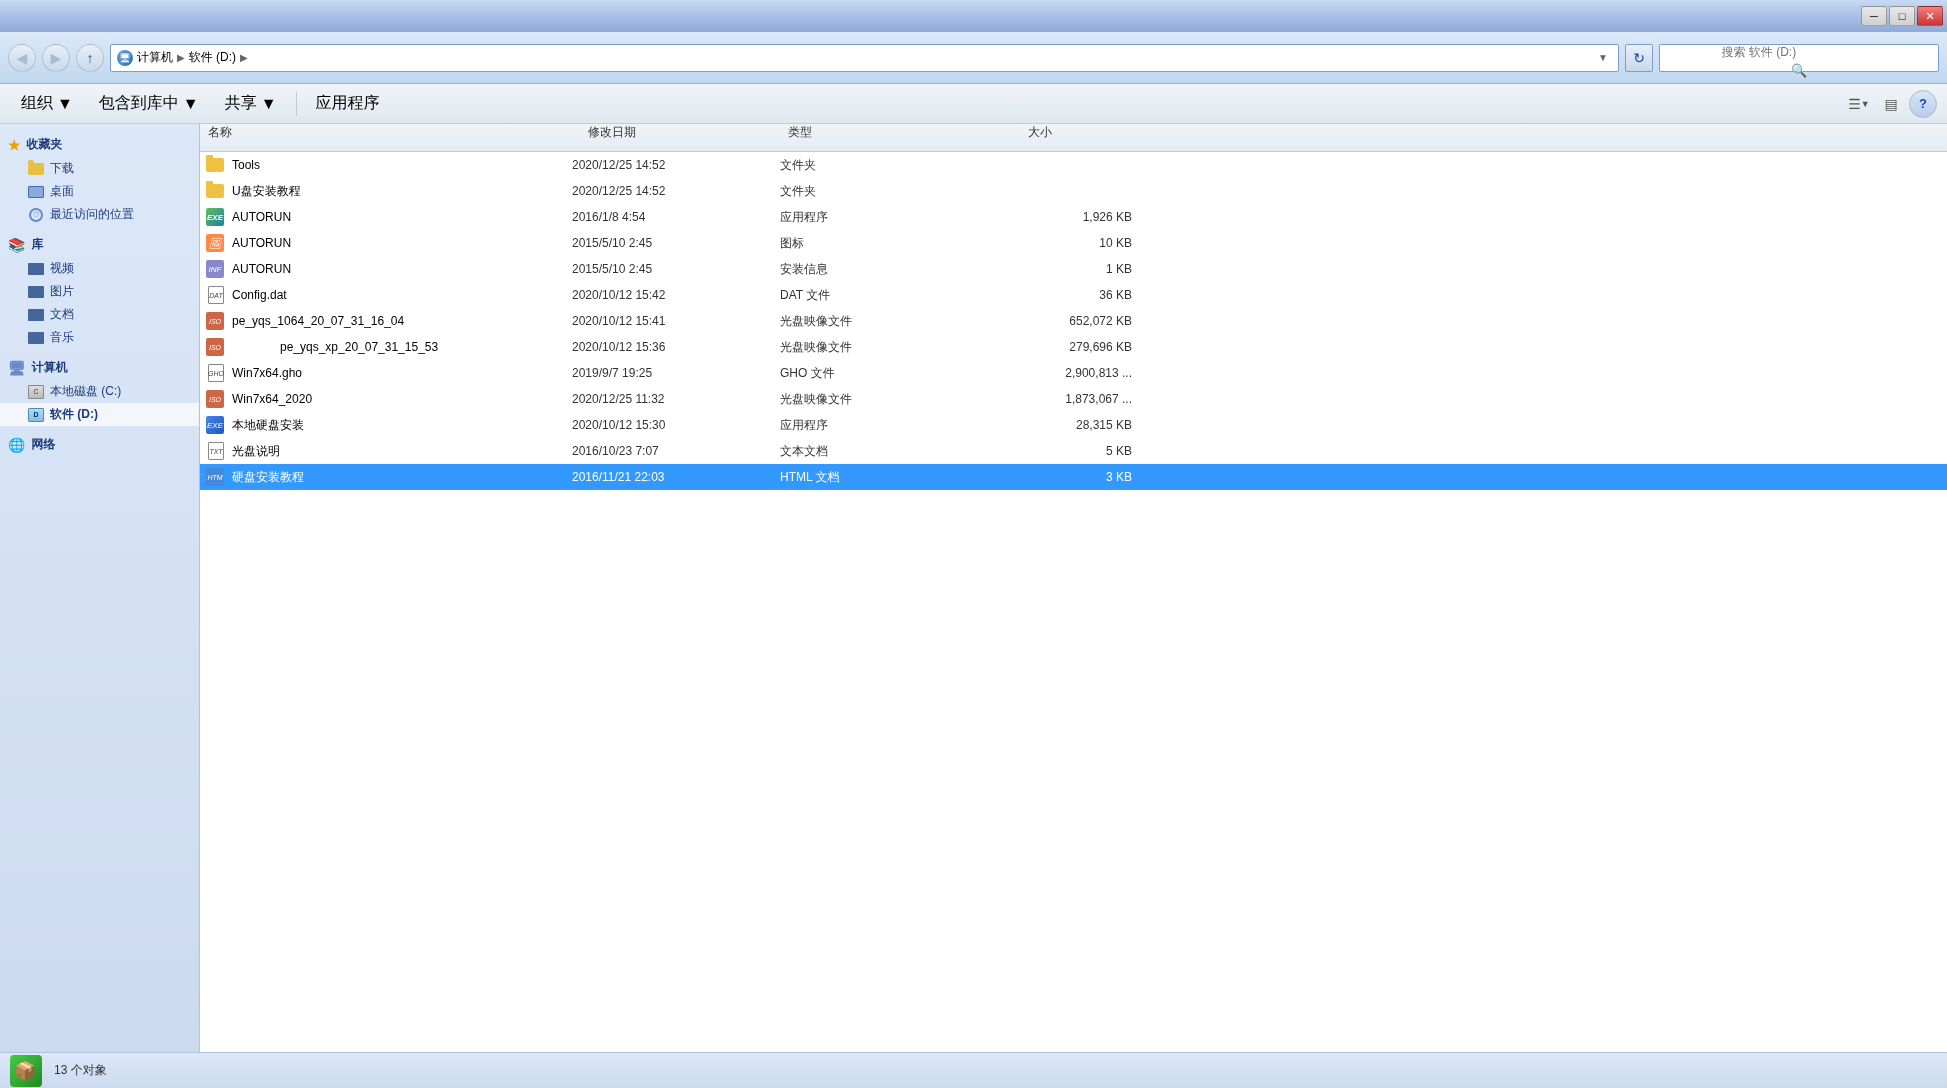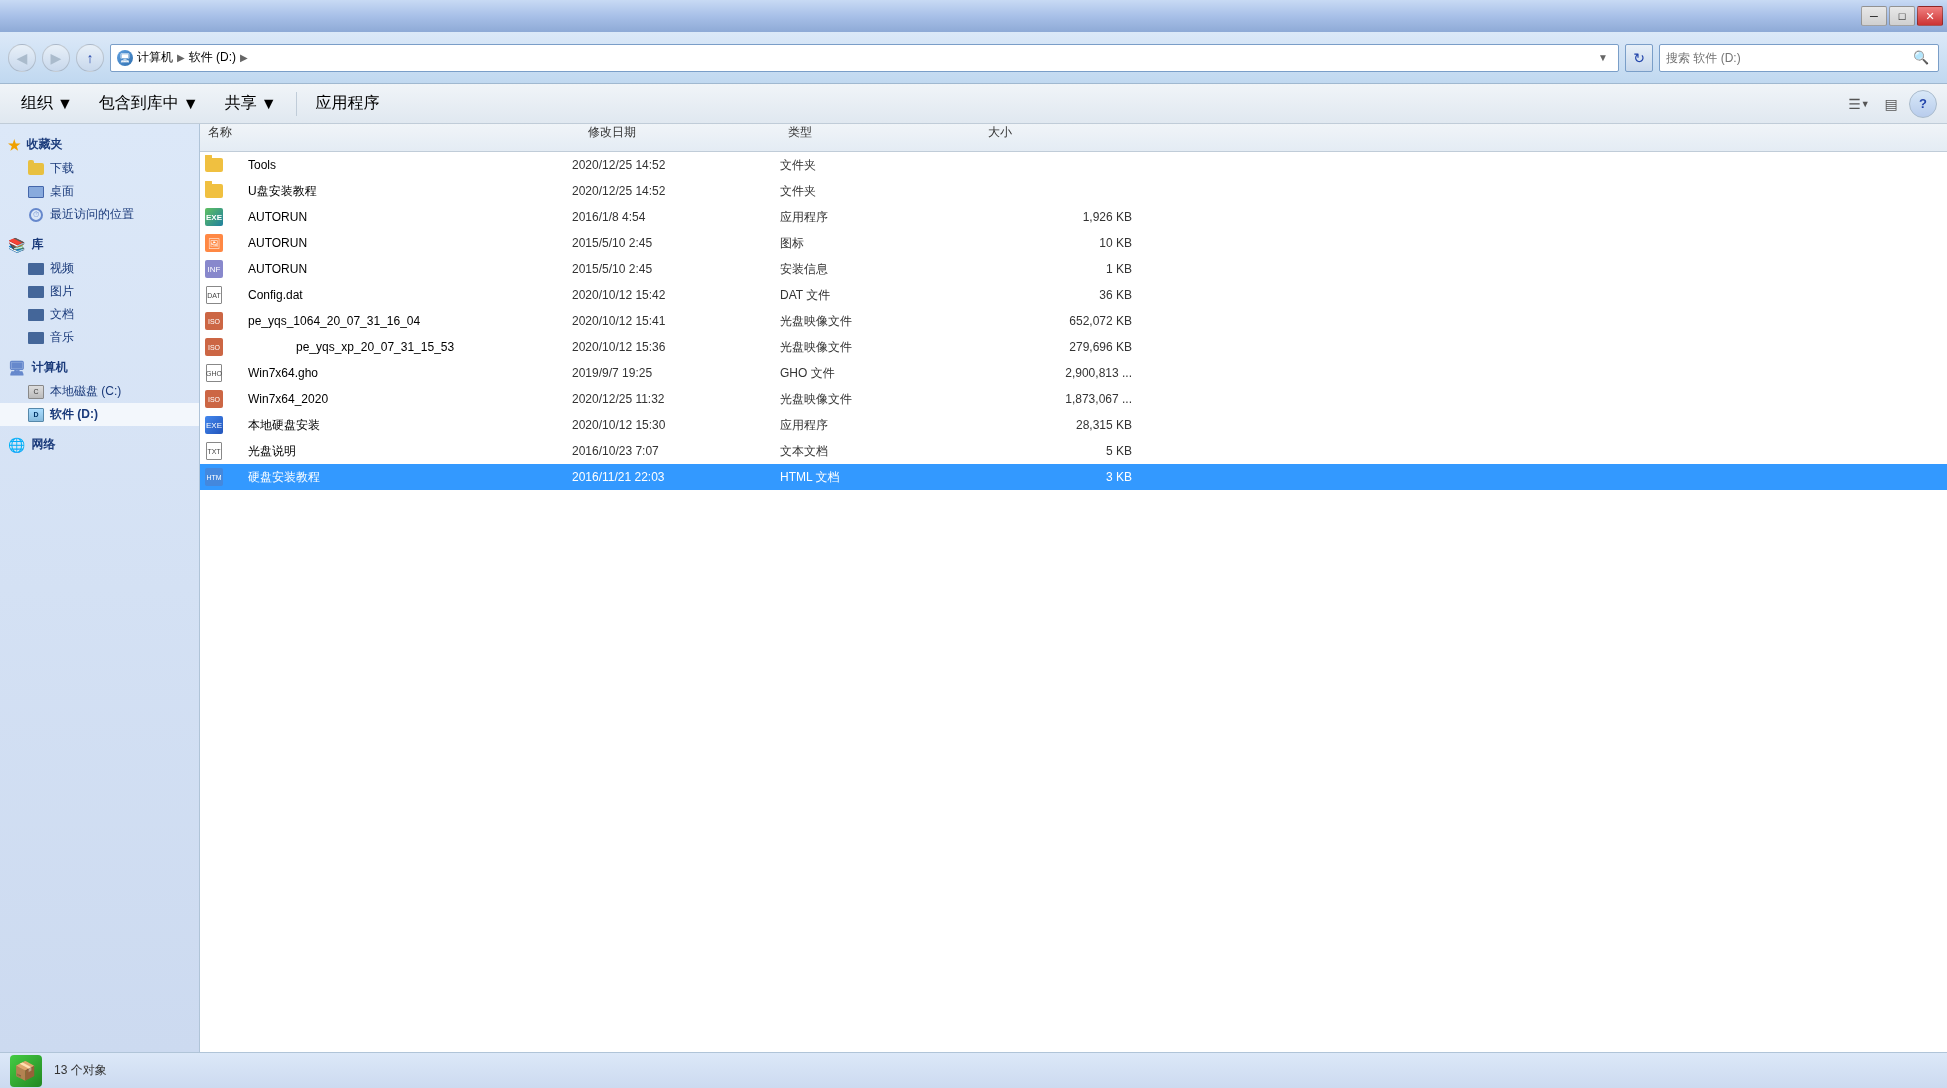--- a/index.html
+++ b/index.html
@@ -124,20 +124,21 @@
     .search-bar {
       width: 280px;
       height: 28px;
       border: 1px solid #7a9ec8;
       border-radius: 2px;
       display: flex;
       align-items: center;
       background: #fff;
       padding: 0 6px;
       gap: 4px;
+      flex-direction: column;
     }
     .search-bar input {
       border: none;
       outline: none;
       flex: 1;
       font-size: 12px;
       color: #888;
       background: transparent;
       font-family: inherit;
     }
@@ -278,21 +279,21 @@
       height: 28px;
       background: linear-gradient(to bottom, #f0f4f8, #e4ecf4);
       border-bottom: 1px solid #c0ccd8;
       font-size: 12px;
       color: #333;
       padding: 0 4px;
     }
     .col-name { width: 380px; padding-left: 8px; }
     .col-date { width: 200px; }
     .col-type { width: 200px; }
-    .col-size { width: 160px; }
+    .col-size { width: 160px; margin-left: 40px; }
     .col-header-cell {
       display: flex;
       align-items: flex-start;
       cursor: pointer;
       height: 100%;
       padding: 0 4px;
       gap: 3px;
     }
 
     .file-list {
@@ -313,22 +314,23 @@
     .file-row.selected .file-size,
     .file-row.selected .file-date,
     .file-row.selected .file-type { color: #fff; }
 
     .file-icon {
       width: 20px;
       height: 20px;
       flex-shrink: 0;
       display: flex;
       align-items: center;
-      justify-content: center;
-      margin-right: 20px;
+      justify-content: flex-end;
+      margin-right: 4px;
+      font-style: italic;
     }
     .file-name-cell {
       width: 360px;
       display: flex;
       align-items: center;
       gap: 4px;
       overflow: hidden;
       white-space: nowrap;
     }
     .file-date { width: 200px; color: #333; }

